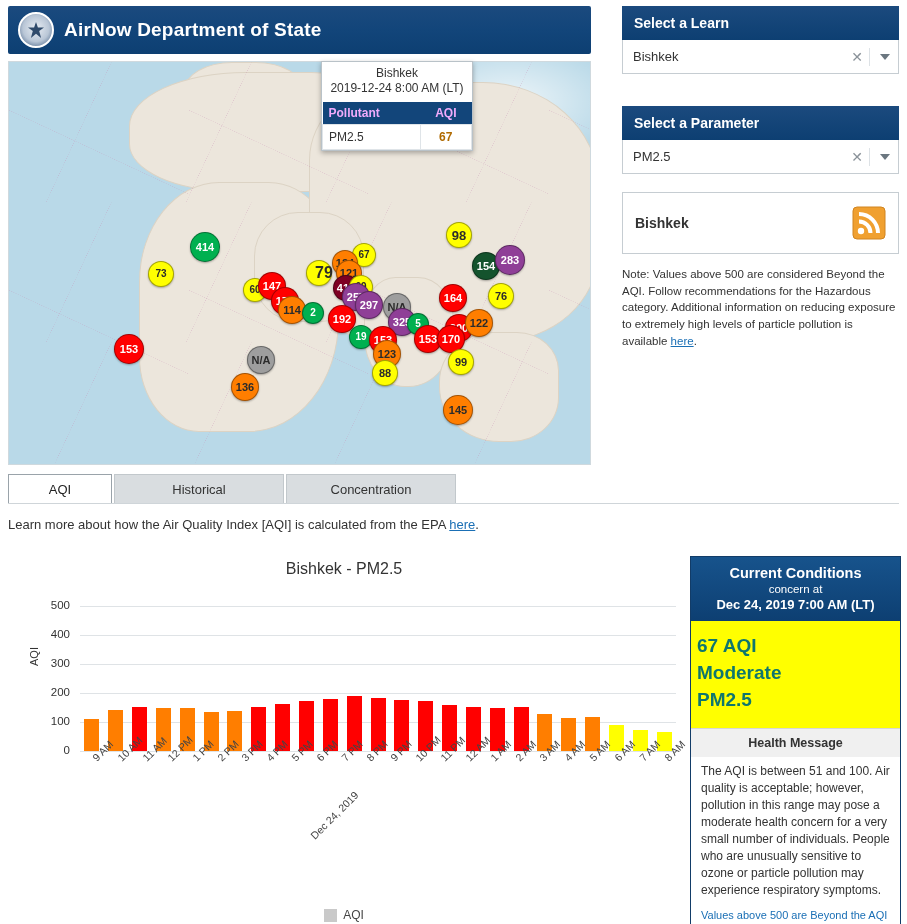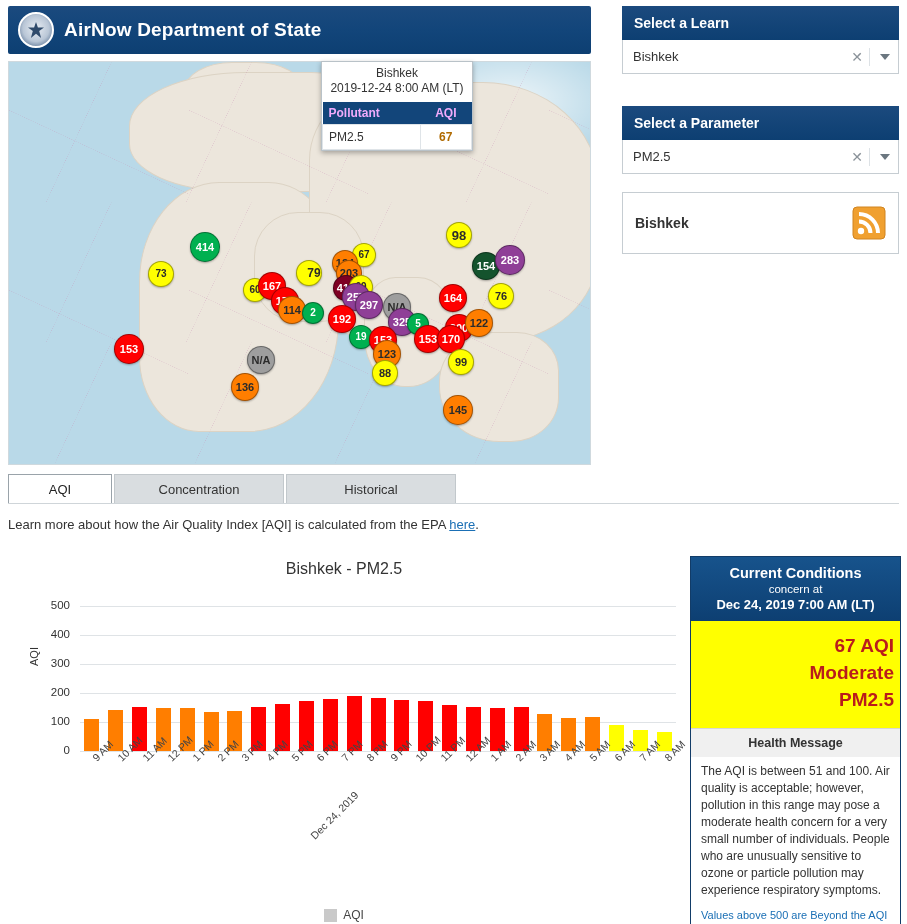--- a/index.html
+++ b/index.html
@@ -163,21 +163,21 @@
   
   .cc { position: absolute; left: 690px; top: 556px; width: 211px; border: 1px solid #123c68; }
   .cc-head {
     background: linear-gradient(to bottom, #17538c, #0d3f72);
     color: #fff; text-align: center; padding: 8px 6px 9px;
   }
   .cc-head .l1 { font-size: 14.5px; font-weight: bold; }
   .cc-head .l2 { font-size: 11.5px; margin-top: 2px; }
   .cc-head .l3 { font-size: 13px; font-weight: bold; margin-top: 2px; }
   .cc-value {
-    background: #ffff00; text-align: right; padding: 12px 6px 14px; color: #b91c1c;
+    background: #ffff00; text-align: left; padding: 12px 6px 14px; color: #0f766e;
   }
   .cc-value div { font-size: 19px; font-weight: bold; line-height: 1.42; }
   .cc-hm-title {
     background: #f0f0f0; text-align: center; font-size: 12.5px; font-weight: bold;
     color: #333; padding: 7px 4px; border-top: 1px solid #d6d6d6;
   }
   .cc-body {
     background: #fff; font-size: 12px; color: #333; line-height: 1.42; padding: 6px 10px 10px;
   }
   .cc-foot { background: #fff; font-size: 11px; padding: 0 10px 6px; color: #1a6fb5; }
@@ -202,28 +202,28 @@
     <div class="land india"></div>
     <div class="land sea"></div>
     <div class="borders"></div>
     <div id="markers">
         <div class="aqi-dot" style="left: 181px; top: 170px; width: 30px; height: 30px; background: rgb(0, 176, 80); color: rgb(255, 255, 255); font-size: 11px;">414</div>
         <div class="aqi-dot" style="left: 139px; top: 199px; width: 26px; height: 26px; background: rgb(255, 255, 0); font-size: 10px;">73</div>
         <div class="aqi-dot" style="left: 105px; top: 272px; width: 30px; height: 30px; background: rgb(255, 0, 0); color: rgb(255, 255, 255); font-size: 11px;">153</div>
         <div class="aqi-dot" style="left: 222px; top: 311px; width: 28px; height: 28px; background: rgb(255, 126, 0); font-size: 11px;">136</div>
         <div class="aqi-dot" style="left: 238px; top: 284px; width: 28px; height: 28px; background: rgb(158, 158, 158); font-size: 11px;">N/A</div>
         <div class="aqi-dot" style="left: 234px; top: 216px; width: 24px; height: 24px; background: rgb(255, 255, 0); font-size: 10px;">60</div>
-        <div class="aqi-dot" style="left: 249px; top: 210px; width: 28px; height: 28px; background: rgb(255, 0, 0); color: rgb(255, 255, 255); font-size: 11px;">167</div>
+        <div class="aqi-dot" style="left: 249px; top: 210px; width: 28px; height: 28px; background: rgb(255, 0, 0); color: rgb(255, 255, 255); font-size: 11px;">147</div>
         <div class="aqi-dot" style="left: 262px; top: 225px; width: 28px; height: 28px; background: rgb(255, 0, 0); color: rgb(255, 255, 255); font-size: 11px;">178</div>
         <div class="aqi-dot" style="left: 269px; top: 234px; width: 28px; height: 28px; background: rgb(255, 126, 0); font-size: 11px;">114</div>
         <div class="aqi-dot" style="left: 293px; top: 240px; width: 22px; height: 22px; background: rgb(0, 176, 80); color: rgb(255, 255, 255); font-size: 10px;">2</div>
-        <div class="aqi-dot" style="left: 287px; top: 198px; width: 26px; height: 26px; background: rgb(255, 255, 0); font-size: 12px; padding-left: 10px;">79</div>
+        <div class="aqi-dot" style="left: 297px; top: 198px; width: 26px; height: 26px; background: rgb(255, 255, 0); font-size: 16px; padding-left: 10px;">79</div>
         <div class="aqi-dot" style="left: 343px; top: 181px; width: 24px; height: 24px; background: rgb(255, 255, 0); font-size: 10px;">67</div>
         <div class="aqi-dot" style="left: 323px; top: 188px; width: 26px; height: 26px; background: rgb(255, 126, 0); font-size: 11px;">124</div>
-        <div class="aqi-dot" style="left: 327px; top: 198px; width: 26px; height: 26px; background: rgb(255, 126, 0); font-size: 11px;">203</div>
+        <div class="aqi-dot" style="left: 327px; top: 198px; width: 26px; height: 26px; background: rgb(255, 126, 0); font-size: 11px;">121</div>
         <div class="aqi-dot" style="left: 324px; top: 213px; width: 26px; height: 26px; background: rgb(126, 0, 35); color: rgb(255, 255, 255); font-size: 11px;">416</div>
         <div class="aqi-dot" style="left: 340px; top: 213px; width: 24px; height: 24px; background: rgb(255, 255, 0); font-size: 10px;">69</div>
         <div class="aqi-dot" style="left: 333px; top: 221px; width: 28px; height: 28px; background: rgb(143, 63, 151); color: rgb(255, 255, 255); font-size: 11px;">257</div>
         <div class="aqi-dot" style="left: 346px; top: 229px; width: 28px; height: 28px; background: rgb(143, 63, 151); color: rgb(255, 255, 255); font-size: 11px;">297</div>
         <div class="aqi-dot" style="left: 319px; top: 243px; width: 28px; height: 28px; background: rgb(255, 0, 0); color: rgb(255, 255, 255); font-size: 11px;">192</div>
         <div class="aqi-dot" style="left: 374px; top: 231px; width: 28px; height: 28px; background: rgb(158, 158, 158); font-size: 11px;">N/A</div>
         <div class="aqi-dot" style="left: 379px; top: 246px; width: 28px; height: 28px; background: rgb(143, 63, 151); color: rgb(255, 255, 255); font-size: 11px;">325</div>
         <div class="aqi-dot" style="left: 398px; top: 251px; width: 22px; height: 22px; background: rgb(0, 176, 80); color: rgb(255, 255, 255); font-size: 10px;">5</div>
         <div class="aqi-dot" style="left: 437px; top: 160px; width: 26px; height: 26px; background: rgb(255, 255, 0); font-size: 13px;">98</div>
         <div class="aqi-dot" style="left: 463px; top: 190px; width: 28px; height: 28px; background: #14532d; color: rgb(255, 255, 255); font-size: 11px;">154</div>
@@ -287,26 +287,29 @@
       <div class="rss">
         <svg width="34" height="34" viewBox="0 0 34 34">
           <rect x="1" y="1" width="32" height="32" rx="4" fill="#f0a030" stroke="#d08420"></rect>
           <circle cx="9" cy="25" r="3.2" fill="#ffffff"></circle>
           <path d="M7 17.5a9.5 9.5 0 0 1 9.5 9.5h4A13.5 13.5 0 0 0 7 13.5z" fill="#ffffff"></path>
           <path d="M7 10a17 17 0 0 1 17 17h4A21 21 0 0 0 7 6z" fill="#ffffff"></path>
         </svg>
       </div>
     </div>
 
+    <div class="note">
+      <span>Note: Values above 500 are considered Beyond the AQI. Follow recommendations for the Hazardous category. Additional information on reducing exposure to extremely high levels of particle pollution is available </span><a href="#">here</a><span>.</span>
+    </div>
   </div>
 
   <div class="tabs">
     <div class="tab active">AQI</div>
+    <div class="tab wide">Historical</div>
     <div class="tab wide">Concentration</div>
-    <div class="tab wide">Historical</div>
   </div>
   <div class="tabs-rule"></div>
 
   <div class="learn">
     <span>Learn more about how the Air Quality Index [AQI] is calculated from the EPA </span><a href="#">here</a><span>.</span>
   </div>
 
   <div class="chart-wrap">
     <div class="chart-title">Bishkek - PM2.5</div>
     <div class="ylabel-txt">AQI</div>

